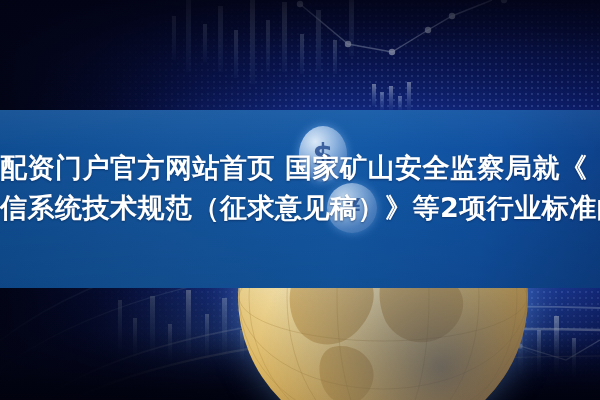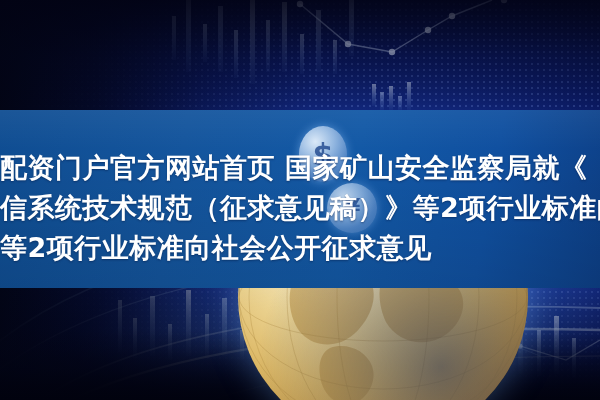--- a/index.html
+++ b/index.html
@@ -264,16 +264,15 @@
   </div>
   <div class="coin coin-b">
     <span>¥</span>
   </div>
 
   <div class="band"></div>
 
   <div class="headline">
     <span class="hl-line hl-1">配资门户官方网站首页 国家矿山安全监察局就《</span>
     <span class="hl-line hl-2">信系统技术规范（征求意见稿）》等2项行业标准向社</span>
-    <span class="hl-line hl-3">等2项行业标准向社会公开征求意见</span>
   </div>
 
 </div>
 
 </body></html>

